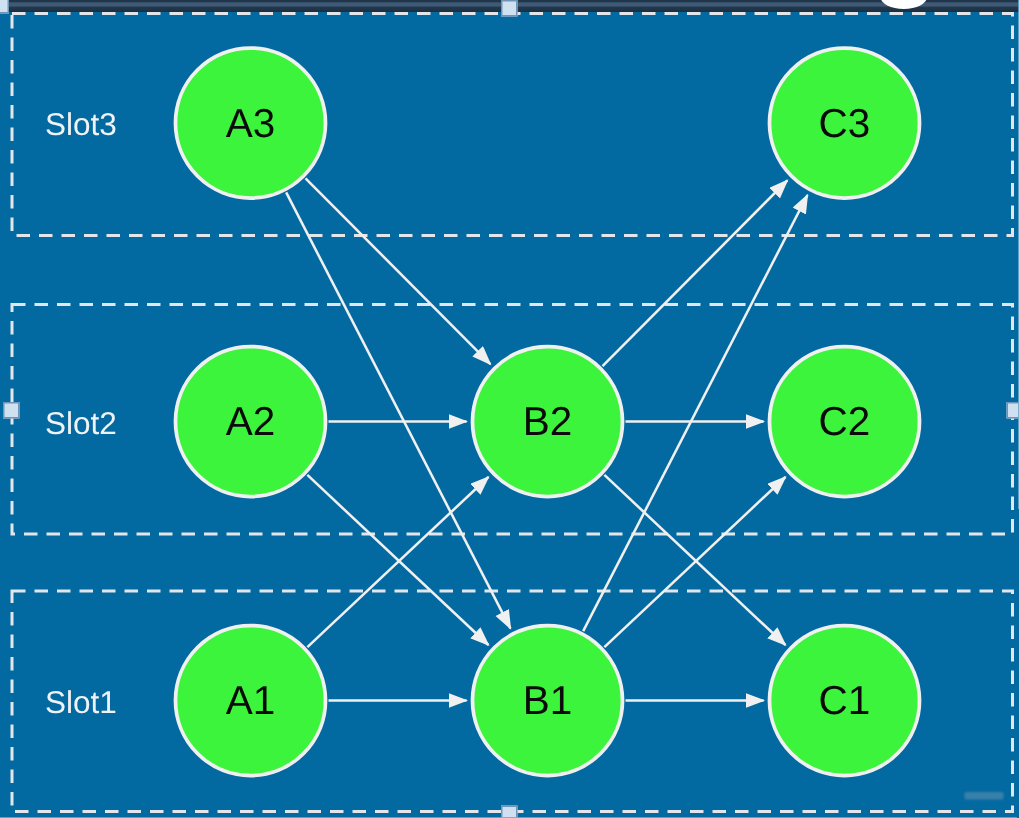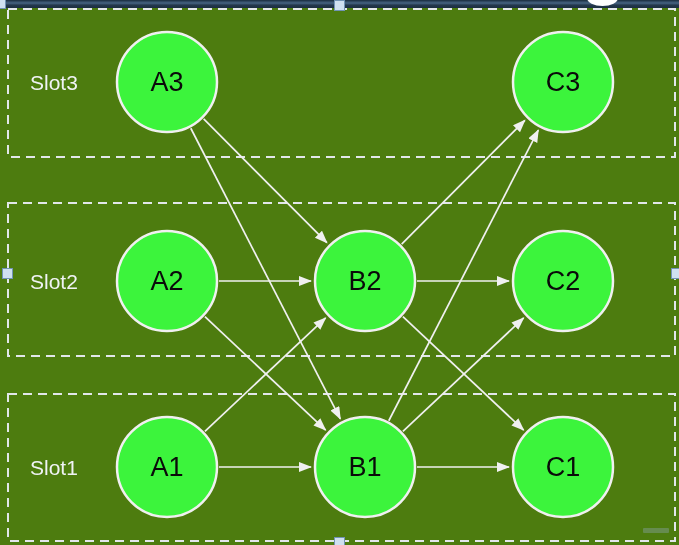--- a/index.html
+++ b/index.html
@@ -1,18 +1,18 @@
 <!DOCTYPE html>
 <html><head>
 <meta charset="utf-8">
 <style>
   html,body{margin:0;padding:0;}
   .stage{
     position:relative;width:679px;height:545px;overflow:hidden;
-    background:#4d7c0f;
+    background:#0369a1;
     font-family:"Liberation Sans",sans-serif;
   }
   #diagram-svg{position:absolute;left:0;top:0;z-index:2;}
   svg text{font-family:"Liberation Sans",sans-serif;}
   .slot-label{font-size:21px;fill:#f0f3f5;}
   .node-label{font-size:27px;fill:#0a0a0a;text-anchor:middle;}
   .top-bar{
     position:absolute;left:0;top:0;width:679px;height:8px;z-index:3;
     background:linear-gradient(to bottom,#203549 0%,#203549 12%,#3e5a77 25%,#3e5a77 50%,#24384d 60%,#1b2e41 100%);
   }

